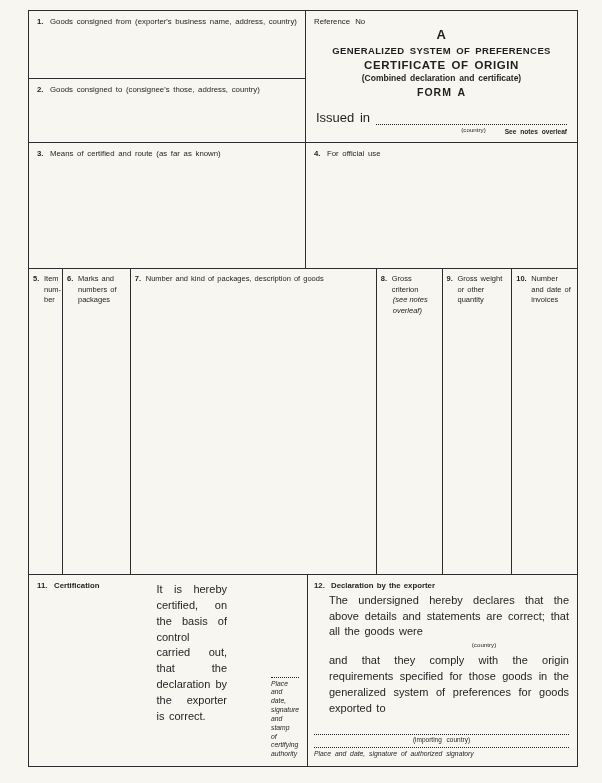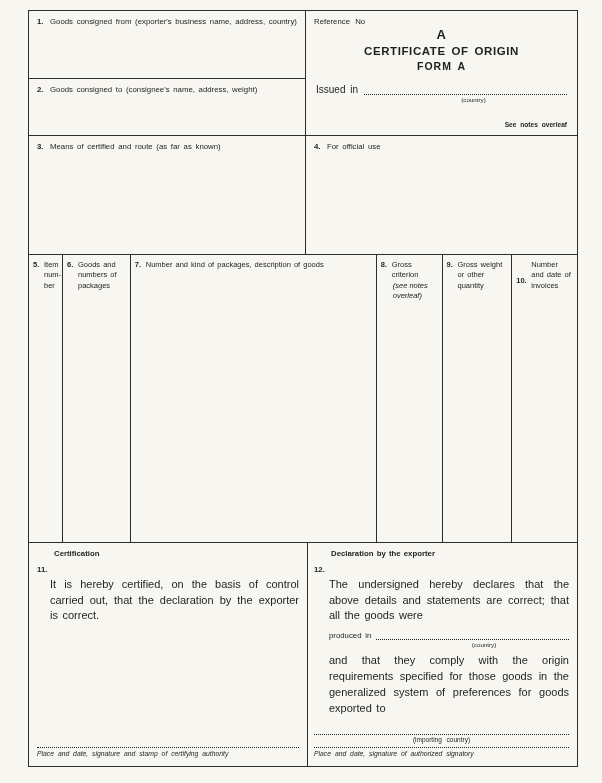--- a/index.html
+++ b/index.html
@@ -24,30 +24,30 @@
   }
   
   .top{display:flex;height:140px;border-bottom:1px solid var(--line);}
   .top-left{width:277px;border-right:1px solid var(--line);display:flex;flex-direction:column;}
   .box{padding:5px 8px;}
   .box1{height:68px;border-bottom:1px solid var(--line);}
   .box2{flex:1;}
   .title-box{flex:1;position:relative;padding:4px 0 0 0;}
   .num-row{display:flex;font-size:7.8px;line-height:1.45;word-spacing:1.5px;}
   .num{flex:none;width:13px;font-weight:700;}
-  .num-wide{width:17px;margin-top:16px;}
+  .num-wide{width:17px;}
   .lbl{flex:1;text-align:justify;}
   .pre{white-space:pre-line;text-align:left;}
   .ref{font-size:7.8px;padding:2px 0 0 8px;word-spacing:3px;}
   .letter-a{text-align:center;font-weight:700;font-size:13px;margin-top:1px;letter-spacing:.5px;}
   .t1{text-align:center;font-weight:700;font-size:9.5px;margin-top:3px;letter-spacing:.4px;word-spacing:2px;}
   .t2{text-align:center;font-weight:700;font-size:11.5px;margin-top:3px;letter-spacing:.6px;word-spacing:2px;}
   .t3{text-align:center;font-weight:700;font-size:8.5px;margin-top:2px;word-spacing:1.5px;}
   .t4{text-align:center;font-weight:700;font-size:10.5px;margin-top:3px;letter-spacing:1px;word-spacing:2px;}
-  .issued{display:flex;align-items:flex-end;margin:12px 10px 0 10px;font-size:10px;word-spacing:2px;}
+  .issued{display:flex;align-items:flex-end;margin:12px 10px 0 10px;font-size:13px;word-spacing:2px;}
   .dotline{border-bottom:1px dotted var(--ink);}
   .issued-dots{flex:1;margin-left:6px;height:9px;}
   .issued-cap{font-size:6.2px;text-align:center;padding-left:64px;margin-top:1px;word-spacing:1px;}
   .see-notes{position:absolute;right:10px;bottom:7px;font-size:6.6px;font-weight:700;word-spacing:2px;}
   
   .row34{display:flex;height:133px;border-bottom:1px solid var(--line);}
   .box3{width:277px;border-right:1px solid var(--line);}
   .box4{flex:1;}
   
   .gtable{display:flex;height:323px;border-bottom:1px solid var(--line);}
@@ -58,21 +58,21 @@
   .c7{width:247px;}
   .c8{width:66px;}
   .c9{width:70px;}
   .c10{width:65px;}
   .col .num-row{font-size:7.5px;line-height:1.4;word-spacing:1px;}
   .col .num{width:11px;}
   .col .num-wide{width:15px;}
   .note-italic{font-style:italic;white-space:pre-line;font-size:7.5px;line-height:1.4;margin-left:12px;}
   
   .bottom{display:flex;flex:1;}
-  .box11{width:279px;border-right:1px solid var(--line);display:flex;flex-direction:column;padding:6px 8px 7px 8px;}
+  .box11{width:279px;border-right:1px solid var(--line);display:flex;padding:6px 8px 7px 8px;gap:44px;}
   .box12{flex:1;display:flex;flex-direction:column;padding:6px 8px 7px 6px;}
   .sec-title{display:flex;font-size:7.8px;line-height:1.4;}
   .sec-title .ttl{font-weight:700;word-spacing:1px;}
   .sec-body{margin-left:13px;font-size:11px;line-height:1.45;text-align:justify;word-spacing:1.5px;margin-top:1px;}
   .b12-indent{margin-left:15px;}
   .produced{display:flex;align-items:flex-end;margin-top:7px;font-size:7.8px;word-spacing:1.5px;}
   .produced-dots{flex:1;margin-left:5px;height:9px;}
   .small-cap{font-size:6.2px;text-align:center;padding-left:70px;margin-top:1px;}
   .imp-cap{font-size:6.5px;text-align:center;margin-top:1px;word-spacing:3px;}
   .sig{margin-top:auto;}
@@ -89,28 +89,30 @@
     <div class="top-left">
       <div class="box box1">
         <div class="num-row">
           <span class="num">1.</span>
           <span class="lbl">Goods consigned from (exporter's business name, address, country)</span>
         </div>
       </div>
       <div class="box box2">
         <div class="num-row">
           <span class="num">2.</span>
-          <span class="lbl">Goods consigned to (consignee's name, address, weight)</span>
+          <span class="lbl">Goods consigned to (consignee's those, address, country)</span>
         </div>
       </div>
     </div>
     <div class="title-box">
       <div class="ref">Reference No</div>
       <div class="letter-a">A</div>
+      <div class="t1">GENERALIZED SYSTEM OF PREFERENCES</div>
       <div class="t2">CERTIFICATE OF ORIGIN</div>
+      <div class="t3">(Combined declaration and certificate)</div>
       <div class="t4">FORM A</div>
       <div class="issued">
         <span>Issued in</span>
         <span class="dotline issued-dots"></span>
       </div>
       <div class="issued-cap">(country)</div>
       <div class="see-notes">See notes overleaf</div>
     </div>
   </div>
 
@@ -134,21 +136,21 @@
       <div class="num-row">
         <span class="num">5.</span>
         <span class="lbl pre">Item
 num-
 ber</span>
       </div>
     </div>
     <div class="col c6">
       <div class="num-row">
         <span class="num">6.</span>
-        <span class="lbl pre">Goods and
+        <span class="lbl pre">Marks and
 numbers of
 packages</span>
       </div>
     </div>
     <div class="col c7">
       <div class="num-row">
         <span class="num">7.</span>
         <span class="lbl">Number and kind of packages, description of goods</span>
       </div>
     </div>
@@ -190,24 +192,20 @@
         <div class="dotline sig-line"></div>
         <div class="sig-cap">Place and date, signature and stamp of certifying authority</div>
       </div>
     </div>
     <div class="box12">
       <div class="sec-title">
         <span class="num num-wide">12.</span>
         <span class="ttl">Declaration by the exporter</span>
       </div>
       <div class="sec-body b12-indent">The undersigned hereby declares that the above details and statements are correct; that all the goods were</div>
-      <div class="produced b12-indent">
-        <span>produced in</span>
-        <span class="dotline produced-dots"></span>
-      </div>
       <div class="small-cap b12-indent">(country)</div>
       <div class="sec-body b12-indent" style="margin-top:5px;">and that they comply with the origin requirements specified for those goods in the generalized system of preferences for goods exported to</div>
       <div class="dotline dl1"></div>
       <div class="imp-cap">(importing country)</div>
       <div class="sig">
         <div class="dotline sig-line"></div>
         <div class="sig-cap">Place and date, signature of authorized signatory</div>
       </div>
     </div>
   </div>

